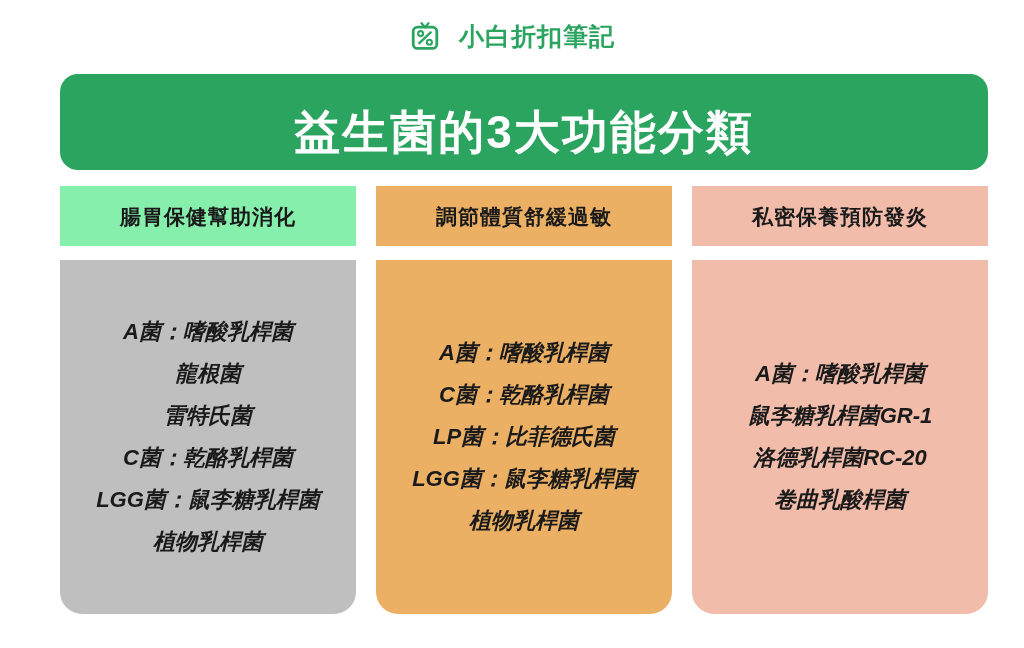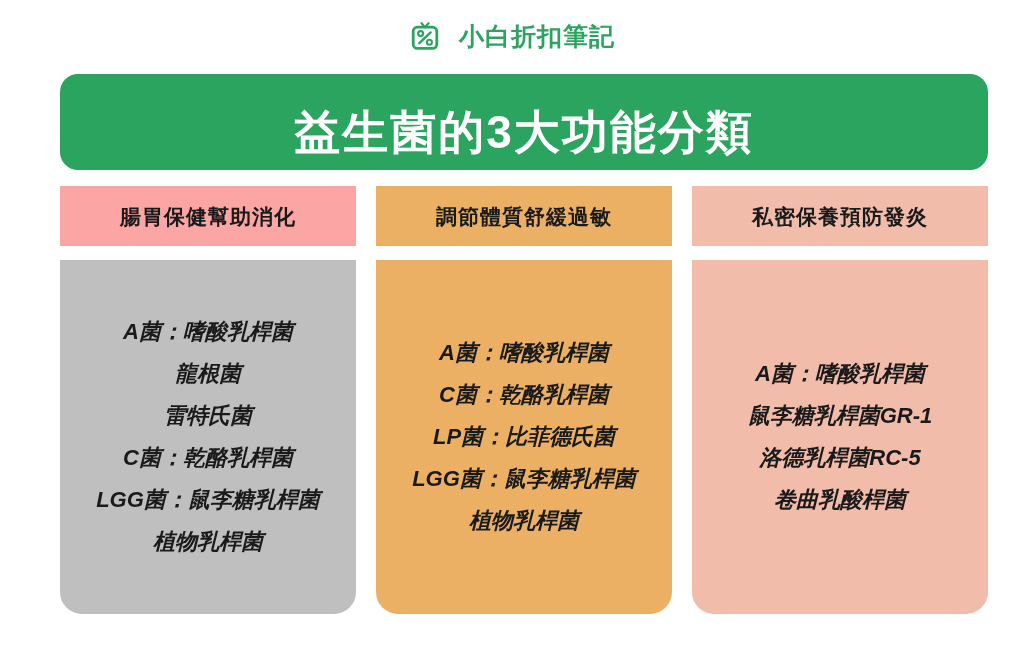--- a/index.html
+++ b/index.html
@@ -119,21 +119,21 @@
     font-size: 22px;
     font-weight: 700;
     color: #1a1a1a;
     line-height: 1.0;
     margin: 10px 0;
     text-align: center;
     white-space: nowrap;
   }
 
   
-  .col-gut .col-header   { background: #fca5a5; }
+  .col-gut .col-header   { background: #86efac; }
   .col-gut .col-body     { background: #BFBFBF; }
   .col-allergy .col-header { background: #EBB064; }
   .col-allergy .col-body   { background: #EBB064; }
   .col-private .col-header { background: #F2BCAB; }
   .col-private .col-body   { background: #F2BCAB; }
 </style>
 </head>
 <body>
 
 <div class="page">
@@ -185,19 +185,19 @@
       </div>
     </div>
 
     <div class="column col-private">
       <div class="col-header">
         <span class="col-header-text">私密保養預防發炎</span>
       </div>
       <div class="col-body">
         <div class="entry">A菌：嗜酸乳桿菌</div>
         <div class="entry">鼠李糖乳桿菌GR-1</div>
-        <div class="entry">洛德乳桿菌RC-5</div>
+        <div class="entry">洛德乳桿菌RC-20</div>
         <div class="entry">卷曲乳酸桿菌</div>
       </div>
     </div>
 
   </div>
 </div>
 
 </body></html>

